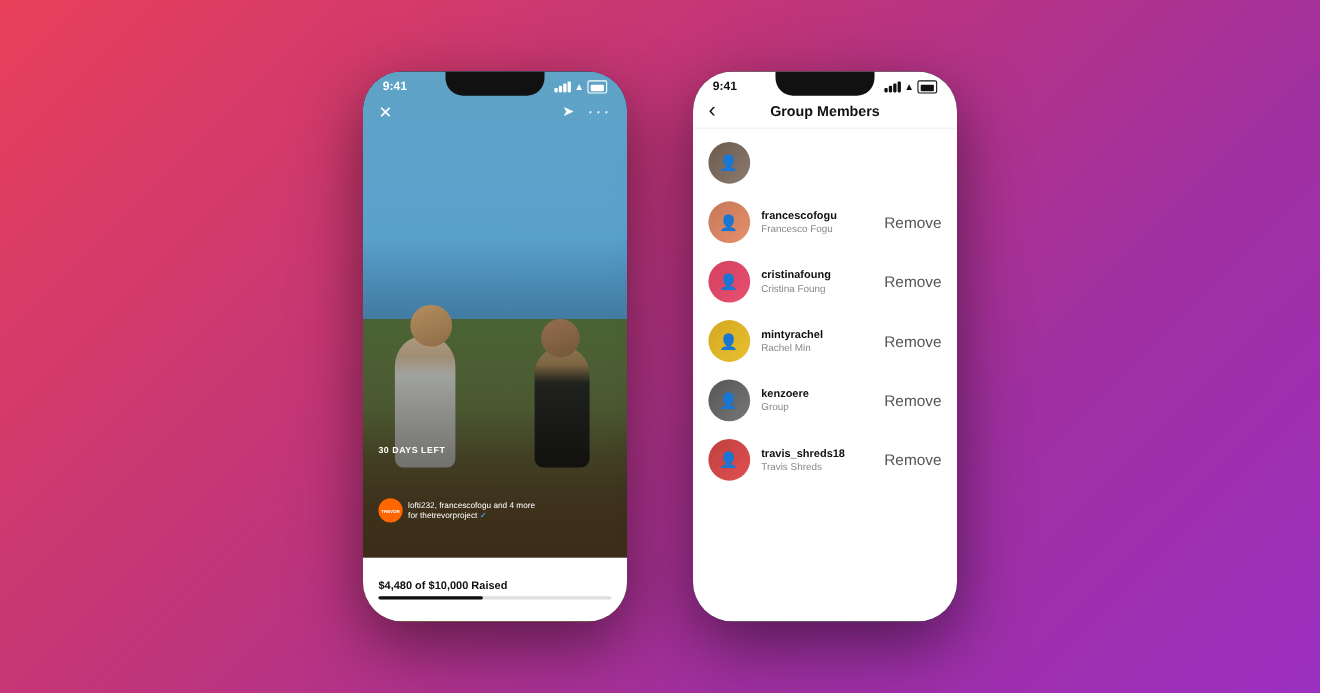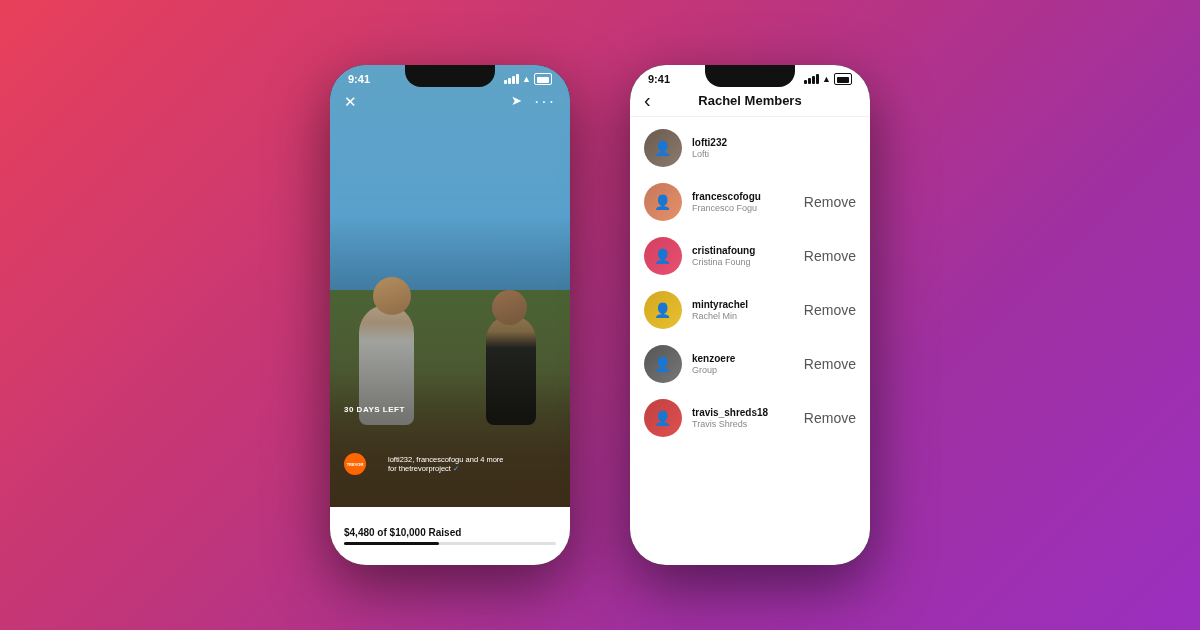--- a/index.html
+++ b/index.html
@@ -133,21 +133,21 @@
     .campaign-title {
       font-size: 17px;
       font-weight: 800;
       line-height: 1.1;
       margin-bottom: 6px;
     }
 
     .campaign-meta {
       display: flex;
       align-items: center;
-      gap: 22px;
+      gap: 5px;
       font-size: 7.5px;
       margin-top: 39px;
     }
 
     .trevor-badge {
       width: 22px;
       height: 22px;
       background: #ff6600;
       border-radius: 50%;
       display: flex;
@@ -390,33 +390,29 @@
         </div>
         <span style="font-size:9px;color:#111">▲</span>
         <span style="font-size:9px;border:1.5px solid #111;padding:0 2px;border-radius:2px;color:#111">
           <span style="display:inline-block;width:12px;height:6px;background:#111;border-radius:1px;vertical-align:middle"></span>
         </span>
       </div>
     </div>
 
     <div class="members-header">
       <span class="back-btn" style="font-size:20px;font-weight:300">‹</span>
-      <span class="members-title">Rachel Members</span>
+      <span class="members-title">Group Members</span>
     </div>
 
 
     <div class="members-list">
 
       <div class="member-item">
         <div class="member-avatar av1">
           <span style="font-size:14px">👤</span>
-        </div>
-        <div class="member-info">
-          <div class="member-username">lofti232</div>
-          <div class="member-name">Lofti</div>
         </div>
       </div>
 
       <div class="member-item">
         <div class="member-avatar av2">
           <span style="font-size:14px">👤</span>
         </div>
         <div class="member-info">
           <div class="member-username">francescofogu</div>
           <div class="member-name">Francesco Fogu</div>

